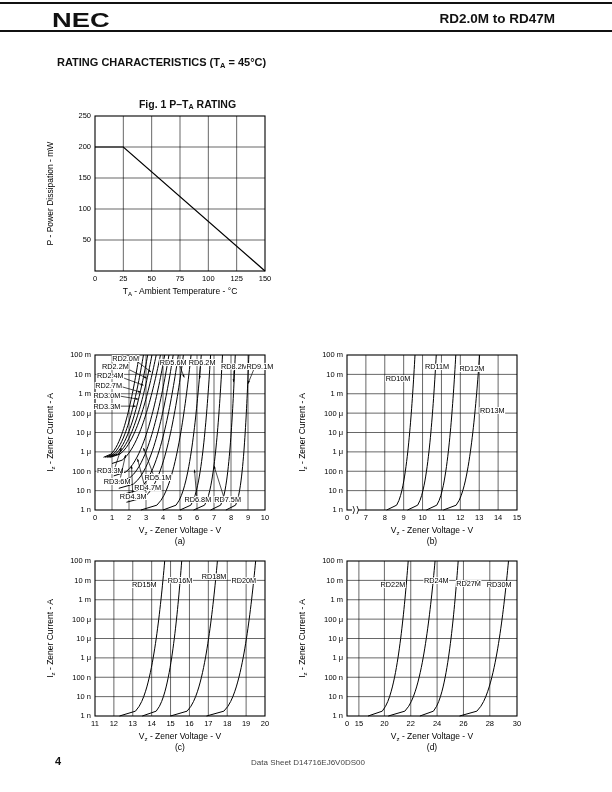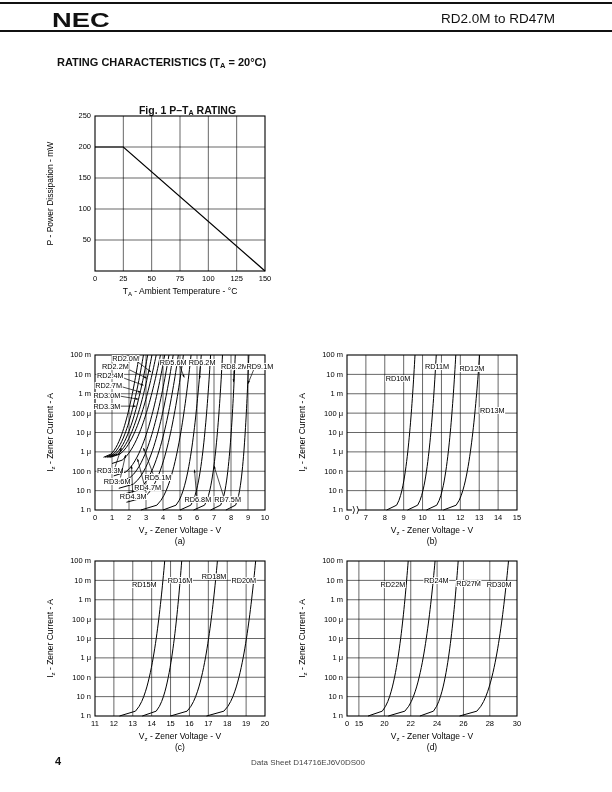--- a/index.html
+++ b/index.html
@@ -3,24 +3,24 @@
 <meta charset="utf-8">
 <style>
   html,body{margin:0;padding:0;background:#e8e8e8;}
   .page{position:relative;width:612px;height:792px;margin:0 auto;background:#ffffff;
         font-family:"Liberation Sans",sans-serif;color:#111;overflow:hidden;}
   .rule{position:absolute;left:0;right:0;height:2px;background:#111;}
   .rule.top{top:2px;height:1.5px;}
   .rule.header{top:30px;}
   .nec-logo{position:absolute;left:52px;top:8px;font-size:21px;font-weight:bold;
             letter-spacing:0px;transform:scaleX(1.3);transform-origin:left center;}
-  .doc-title{position:absolute;right:57px;top:11px;font-size:13.5px;font-weight:normal;}
+  .doc-title{position:absolute;right:57px;top:11px;font-size:13.5px;font-weight:bold;}
   .section-title{position:absolute;left:57px;top:56px;font-size:11px;font-weight:bold;}
   .fig-title{font-size:10.5px;font-weight:bold;}
-  .fig1-title{position:absolute;left:65px;top:104px;width:245px;text-align:center;}
+  .fig1-title{position:absolute;left:65px;top:98px;width:245px;text-align:center;}
   .fig2-title{position:absolute;left:0;right:0;top:316px;text-align:center;}
   .subscript{font-size:68%;vertical-align:-18%;}
   svg.chart{position:absolute;overflow:visible;}
   svg.chart text{font-family:"Liberation Sans",sans-serif;fill:#000;}
   svg.chart .tick{font-size:7.5px;}
   svg.chart .axis{font-size:8.5px;}
   svg.chart .clabel{font-size:7.3px;paint-order:stroke;stroke:#ffffff;stroke-width:2.2px;fill:#000;}
   #chart-fig1{left:40px;top:106px;width:245px;height:202px;}
   #chart-a{left:40px;top:345px;width:245px;height:202px;}
   #chart-b{left:292px;top:345px;width:245px;height:202px;}
@@ -33,21 +33,21 @@
 </style>
 </head>
 <body>
 
 <div class="page">
   <div class="rule top"></div>
   <div class="nec-logo">NEC</div>
   <div class="doc-title">RD2.0M to RD47M</div>
   <div class="rule header"></div>
 
-  <div class="section-title"><span>RATING CHARACTERISTICS (T</span><span class="subscript">A</span><span> = 20°C)</span></div>
+  <div class="section-title"><span>RATING CHARACTERISTICS (T</span><span class="subscript">A</span><span> = 45°C)</span></div>
   <div class="fig-title fig1-title"><span>Fig. 1  P–T</span><span class="subscript">A</span><span> RATING</span></div>
 
   <svg class="chart" id="chart-fig1" viewBox="0 0 245 202">
       <line x1="83.33333333333333" y1="10" x2="83.33333333333333" y2="165" stroke="#000" stroke-width="0.6"></line>
       <line x1="111.66666666666666" y1="10" x2="111.66666666666666" y2="165" stroke="#000" stroke-width="0.6"></line>
       <line x1="140" y1="10" x2="140" y2="165" stroke="#000" stroke-width="0.6"></line>
       <line x1="168.33333333333331" y1="10" x2="168.33333333333331" y2="165" stroke="#000" stroke-width="0.6"></line>
       <line x1="196.66666666666669" y1="10" x2="196.66666666666669" y2="165" stroke="#000" stroke-width="0.6"></line>
       <line x1="55" y1="41" x2="225" y2="41" stroke="#000" stroke-width="0.6"></line>
       <line x1="55" y1="72" x2="225" y2="72" stroke="#000" stroke-width="0.6"></line>

